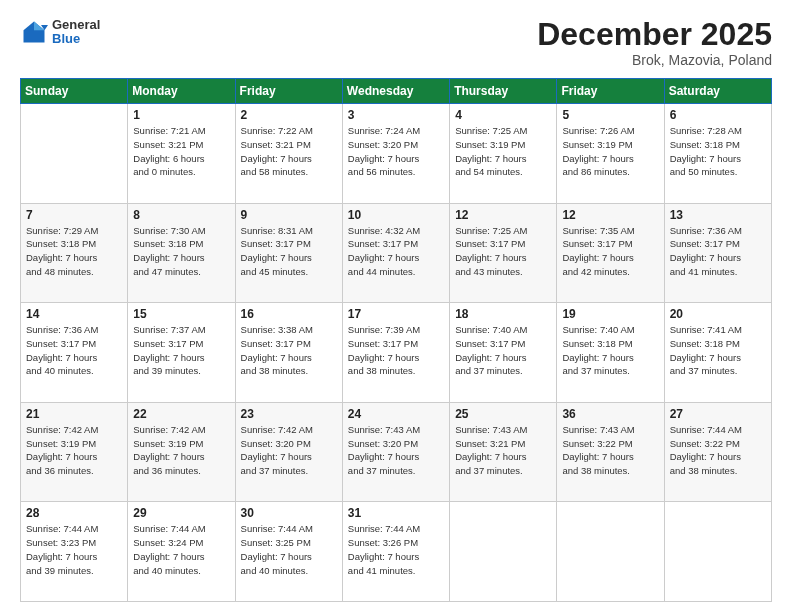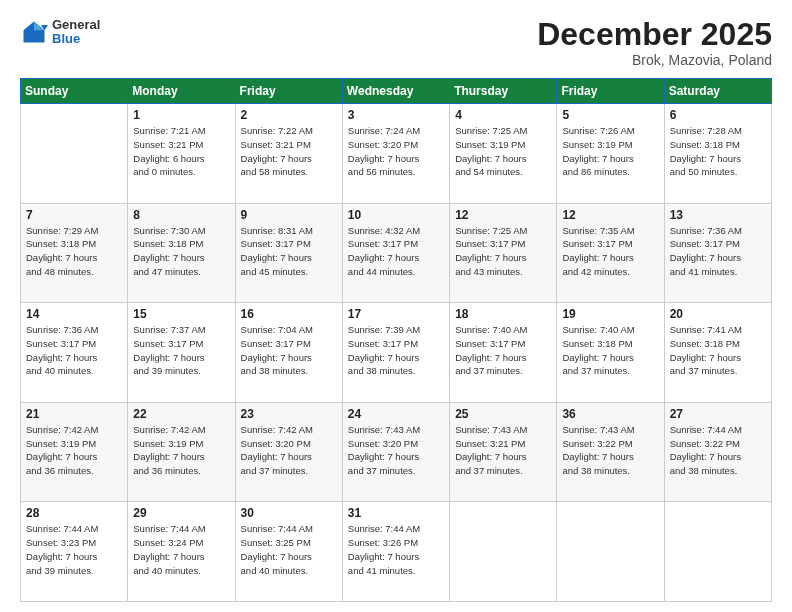--- a/index.html
+++ b/index.html
@@ -240,21 +240,21 @@
           </td>
           <td>
             <span class="day-num">15</span>
             <span class="cell-line">Sunrise: 7:37 AM</span>
             <span class="cell-line">Sunset: 3:17 PM</span>
             <span class="cell-line">Daylight: 7 hours</span>
             <span class="cell-line">and 39 minutes.</span>
           </td>
           <td>
             <span class="day-num">16</span>
-            <span class="cell-line">Sunrise: 7:04 AM</span>
+            <span class="cell-line">Sunrise: 3:38 AM</span>
             <span class="cell-line">Sunset: 3:17 PM</span>
             <span class="cell-line">Daylight: 7 hours</span>
             <span class="cell-line">and 38 minutes.</span>
           </td>
           <td>
             <span class="day-num">17</span>
             <span class="cell-line">Sunrise: 7:39 AM</span>
             <span class="cell-line">Sunset: 3:17 PM</span>
             <span class="cell-line">Daylight: 7 hours</span>
             <span class="cell-line">and 38 minutes.</span>

